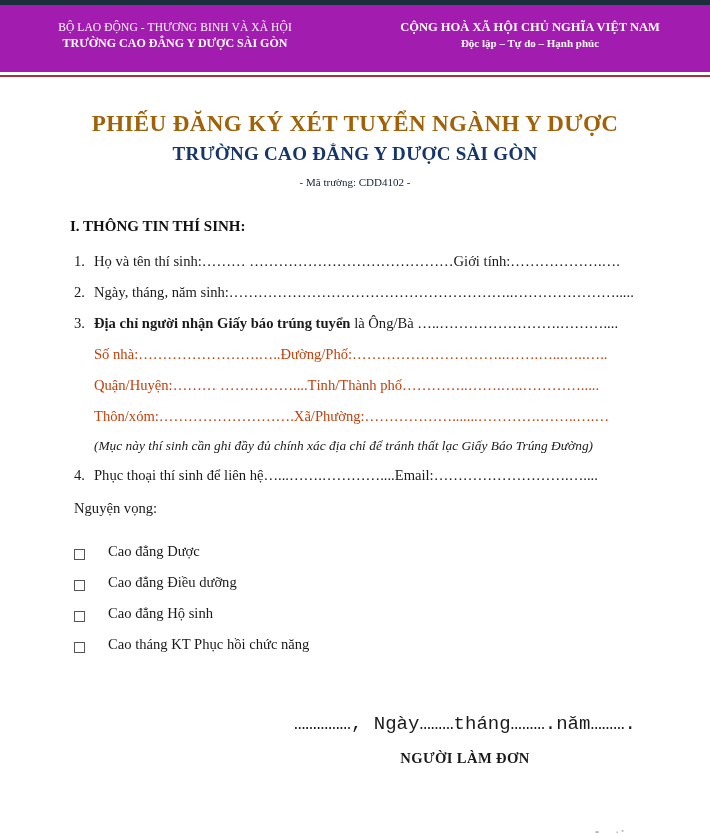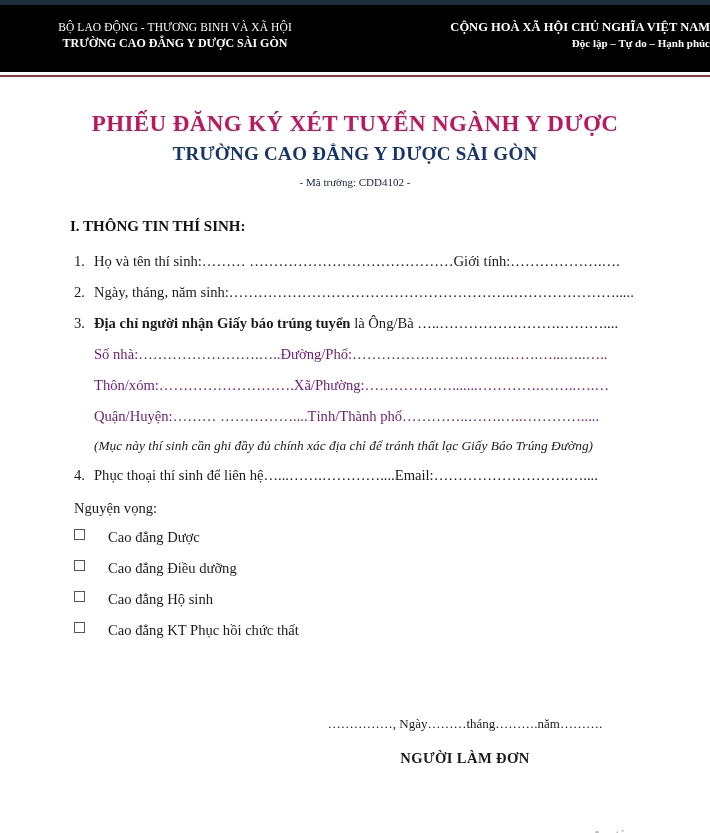--- a/index.html
+++ b/index.html
@@ -14,21 +14,21 @@
     color: #1a1a1a;
     overflow: hidden;
     position: relative;
   }
 
   
   .letterhead {
     position: relative;
     width: 710px;
     height: 72px;
-    background: #000000;
+    background: #a21caf;
     box-sizing: border-box;
   }
   .letterhead-topstrip {
     position: absolute;
     top: 0; left: 0;
     width: 710px;
     height: 5px;
     background: #1b2f3f;
   }
   .letterhead-inner {
@@ -39,21 +39,21 @@
     display: flex;
     align-items: center;
   }
   .lh-left {
     width: 350px;
     text-align: center;
     color: #ffffff;
   }
   .lh-right {
     width: 360px;
-    text-align: right;
+    text-align: center;
     color: #ffffff;
   }
   .lh-line1 {
     font-size: 11.5px;
     letter-spacing: 0.1px;
     line-height: 16px;
     white-space: nowrap;
   }
   .lh-line2 {
     font-size: 12px;
@@ -92,21 +92,21 @@
   }
 
   
   .title-block {
     text-align: center;
     margin-top: 32px;
   }
   .doc-title-1 {
     font-size: 23px;
     font-weight: bold;
-    color: #be185d;
+    color: #a16207;
     letter-spacing: 0.4px;
     line-height: 30px;
   }
   .doc-title-2 {
     font-size: 19px;
     font-weight: bold;
     color: #15356b;
     letter-spacing: 0.3px;
     line-height: 26px;
     margin-top: 2px;
@@ -151,21 +151,21 @@
     text-align: left;
   }
   .row-body {
     flex: 1 1 auto;
     overflow: hidden;
   }
   .indent-row {
     padding-left: 20px;
     font-size: 14.6px;
     line-height: 31px;
-    color: #701a75;
+    color: #c2410c;
     white-space: nowrap;
     overflow: hidden;
   }
   .b { font-weight: bold; }
   .note-italic {
     padding-left: 20px;
     font-size: 13.4px;
     font-style: italic;
     line-height: 28px;
     color: #1a1a1a;
@@ -177,21 +177,21 @@
     line-height: 30px;
     margin-top: 2px;
     display: inline-block;
   }
 
   .wish-list {
     margin-top: 6px;
   }
   .wish-item {
     display: flex;
-    align-items: flex-start;
+    align-items: flex-end;
     height: 31px;
   }
   .checkbox {
     width: 11px;
     height: 11px;
     border: 1px solid #55555a;
     background: #ffffff;
     flex: 0 0 11px;
     box-sizing: border-box;
   }
@@ -203,23 +203,24 @@
   }
 
   
   .sign-block {
     margin-top: 58px;
     text-align: center;
     padding-left: 250px;
     padding-right: 30px;
   }
   .sign-date {
-    font-size: 13px;
+    font-size: 19px;
     line-height: 26px;
     white-space: nowrap;
+    font-family: Liberation Mono, monospace;
   }
   .sign-title {
     font-size: 14.6px;
     font-weight: bold;
     letter-spacing: 0.4px;
     line-height: 26px;
     margin-top: 8px;
   }
 
   
@@ -282,22 +283,22 @@
       <span class="row-num">2.</span>
       <span class="row-body">Ngày, tháng, năm sinh:…………………………………………………..………………….....</span>
     </div>
 
     <div class="row">
       <span class="row-num">3.</span>
       <span class="row-body"><span class="b">Địa chỉ người nhận Giấy báo trúng tuyển</span><span> là Ông/Bà …..…………………….………....</span></span>
     </div>
 
     <div class="indent-row">Số nhà:…………………….…..Đường/Phố:…………………………..…….…...…..…..</div>
+    <div class="indent-row">Quận/Huyện:……… ……………....Tỉnh/Thành phố…………..…….…..………….....</div>
     <div class="indent-row">Thôn/xóm:……………………….Xã/Phường:……………….......………….……..….…</div>
-    <div class="indent-row">Quận/Huyện:……… ……………....Tỉnh/Thành phố…………..…….…..………….....</div>
     <div class="note-italic">(Mục này thí sinh cần ghi đầy đủ chính xác địa chỉ để tránh thất lạc Giấy Báo Trúng Đường)</div>
 
     <div class="row">
       <span class="row-num">4.</span>
       <span class="row-body">Phục thoại thí sinh để liên hệ…...…….…………....Email:……………………….…....</span>
     </div>
 
     
 
     <div class="wish-label">Nguyện vọng:</div>
@@ -315,21 +316,21 @@
       </div>
 
 
       <div class="wish-item">
         <span class="checkbox"></span>
         <span class="wish-text">Cao đẳng Hộ sinh</span>
       </div>
 
       <div class="wish-item">
         <span class="checkbox"></span>
-        <span class="wish-text">Cao đẳng KT Phục hồi chức thất</span>
+        <span class="wish-text">Cao tháng KT Phục hồi chức năng</span>
       </div>
 
     </div>
   </div>
 
   <div class="sign-block">
     <div class="sign-date">……………, Ngày………tháng……….năm……….</div>
     <div class="sign-title">NGƯỜI LÀM ĐƠN</div>
 
   </div>

